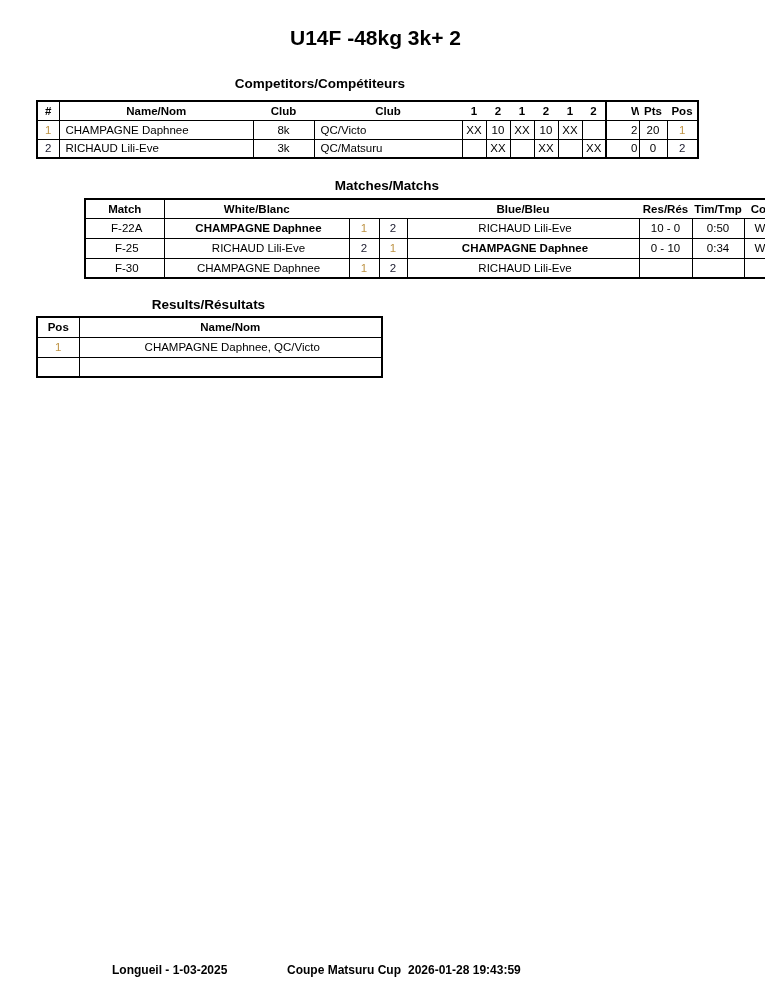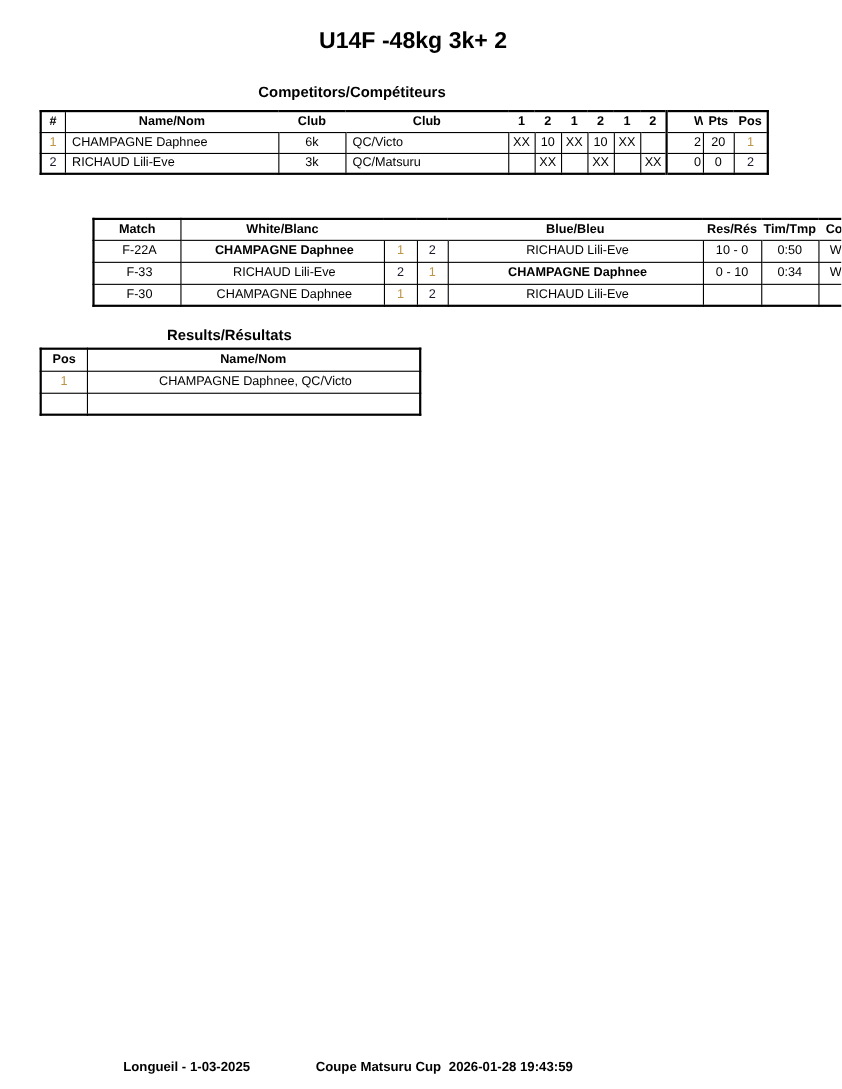--- a/index.html
+++ b/index.html
@@ -87,21 +87,21 @@
       <th>2</th>
       <th>1</th>
       <th>2</th>
       <th class="thick-l">W/G</th>
       <th>Pts</th>
       <th>Pos</th>
     </tr>
     <tr>
       <td class="c-gold">1</td>
       <td class="al">CHAMPAGNE Daphnee</td>
-      <td>6k</td>
+      <td>8k</td>
       <td class="al">QC/Victo</td>
       <td>XX</td>
       <td>10</td>
       <td>XX</td>
       <td>10</td>
       <td>XX</td>
       <td></td>
       <td class="thick-l">2</td>
       <td>20</td>
       <td class="c-gold">1</td>
@@ -117,20 +117,21 @@
       <td>XX</td>
       <td></td>
       <td>XX</td>
       <td class="thick-l">0</td>
       <td>0</td>
       <td class="c-navy">2</td>
     </tr>
   </tbody>
     </table>
 
+  <div id="matches-heading" class="section-heading">Matches/Matchs</div>
 
   <table id="matches-table">
     <colgroup>
       <col style="width:79px">
         <col style="width:185px">
         <col style="width:30px">
         <col style="width:28px">
       <col style="width:232px">
         <col style="width:53px">
         <col style="width:52px">
@@ -151,21 +152,21 @@
       <td class="al">F-22A</td>
       <td class="al bold">CHAMPAGNE Daphnee</td>
       <td class="c-gold">1</td>
       <td class="c-navy">2</td>
       <td class="al">RICHAUD Lili-Eve</td>
       <td>10 - 0</td>
       <td>0:50</td>
       <td>WIP</td>
     </tr>
     <tr>
-      <td class="al">F-33</td>
+      <td class="al">F-25</td>
       <td class="al">RICHAUD Lili-Eve</td>
       <td class="c-navy">2</td>
       <td class="c-gold">1</td>
       <td class="al bold">CHAMPAGNE Daphnee</td>
       <td>0 - 10</td>
       <td>0:34</td>
       <td>WIP</td>
     </tr>
     <tr>
       <td class="al">F-30</td>

